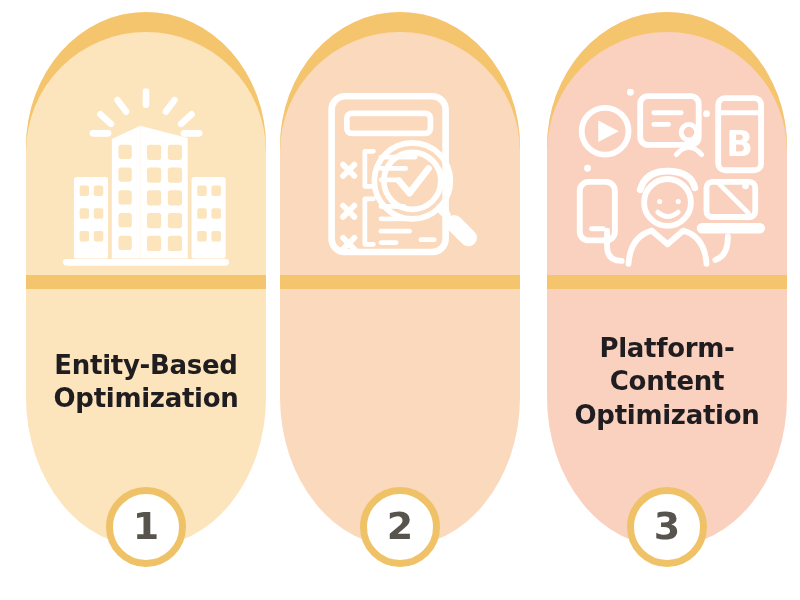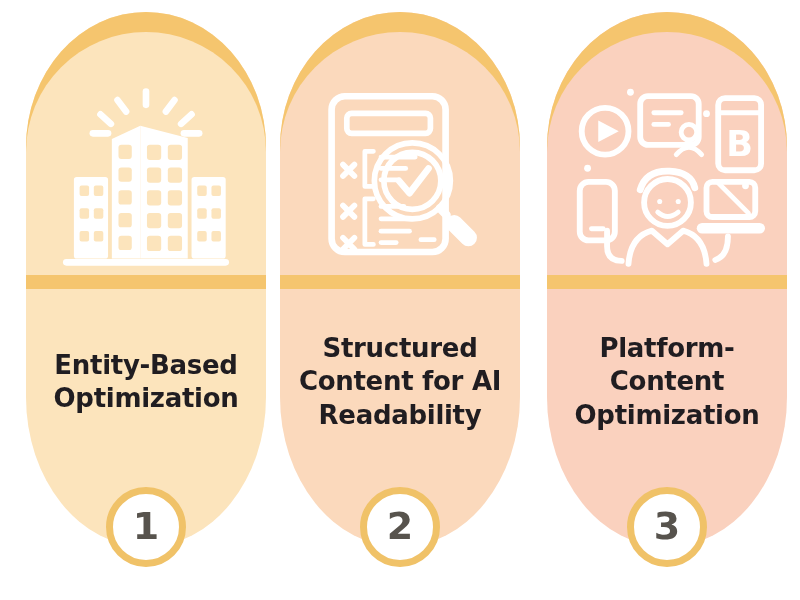--- a/index.html
+++ b/index.html
@@ -126,23 +126,20 @@
             <line x1="80" y1="162" x2="96" y2="162" stroke-width="5"></line>
             <line x1="122" y1="159" x2="136" y2="159" stroke-width="5"></line>
             <circle cx="113" cy="97" r="40" stroke-width="6"></circle>
             <circle cx="113" cy="97" r="30" stroke-width="6"></circle>
             <path d="M99,97 l11,13 l20,-26" stroke-width="7"></path>
             <line x1="142" y1="126" x2="149" y2="133" stroke-width="9"></line>
             <line x1="157" y1="142" x2="172" y2="157" stroke-width="18"></line>
           </g>
         </svg>
       </div>
-      <div class="pill-title">Structured
-Content for AI
-Readability</div>
     </div>
     <div class="badge">
       <span>2</span>
     </div>
   </div>
 
   <div class="pill-wrap" style="left: 547px; --fill: #FAD1BE;">
     <div class="pill">
       <div class="pill-top"></div>
       <div class="pill-dome"></div>

